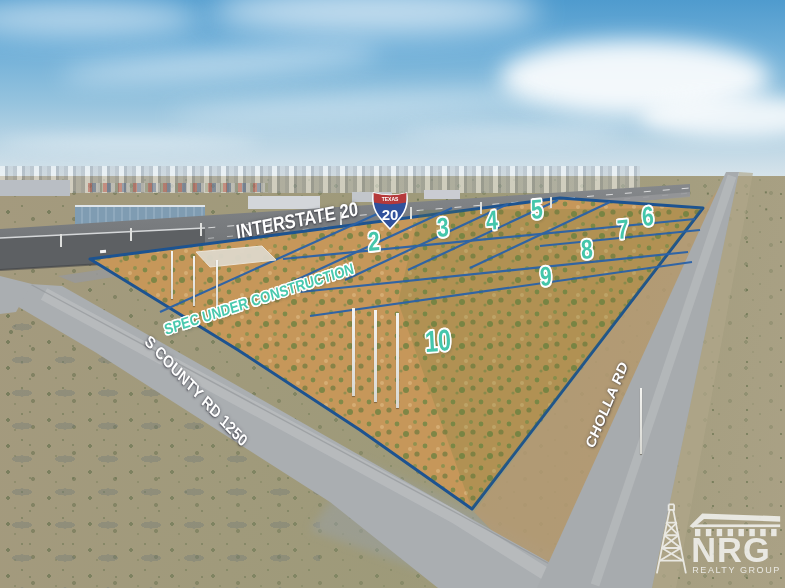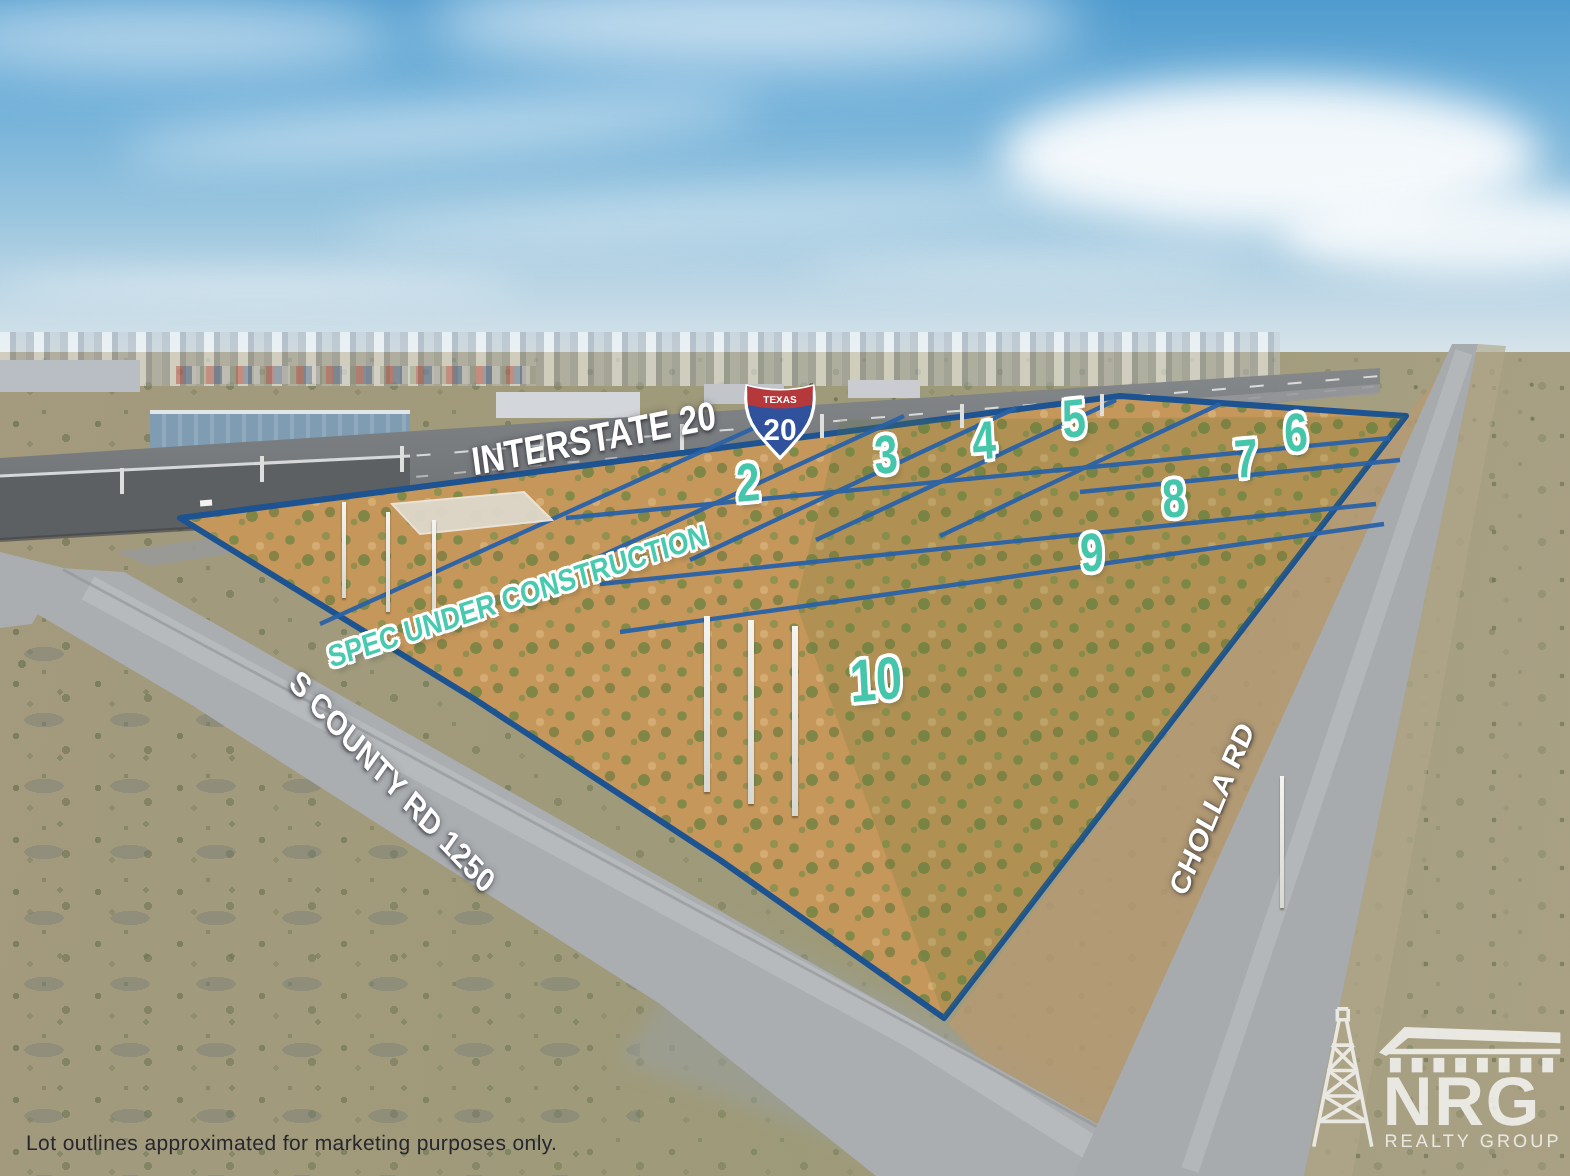--- a/index.html
+++ b/index.html
@@ -227,14 +227,13 @@
       <rect x="102" y="31" width="6" height="8"></rect>
         <rect x="114" y="31" width="6" height="8"></rect>
       <rect x="126" y="31" width="6" height="8"></rect>
         <rect x="138" y="31" width="6" height="8"></rect>
       <rect x="52" y="26" width="96" height="3"></rect>
     </g>
     <text x="50" y="68" font-size="38" font-weight="bold" fill="#f2f2ef" letter-spacing="1" font-family="Liberation Sans, sans-serif">NRG</text>
     <text x="51" y="80" font-size="10" fill="#f2f2ef" letter-spacing="1.7" font-family="Liberation Sans, sans-serif">REALTY GROUP</text>
   </svg>
 
-  <div class="disclaimer">Lot outlines approximated for marketing purposes only.</div>
 </div>
 
 </body></html>

